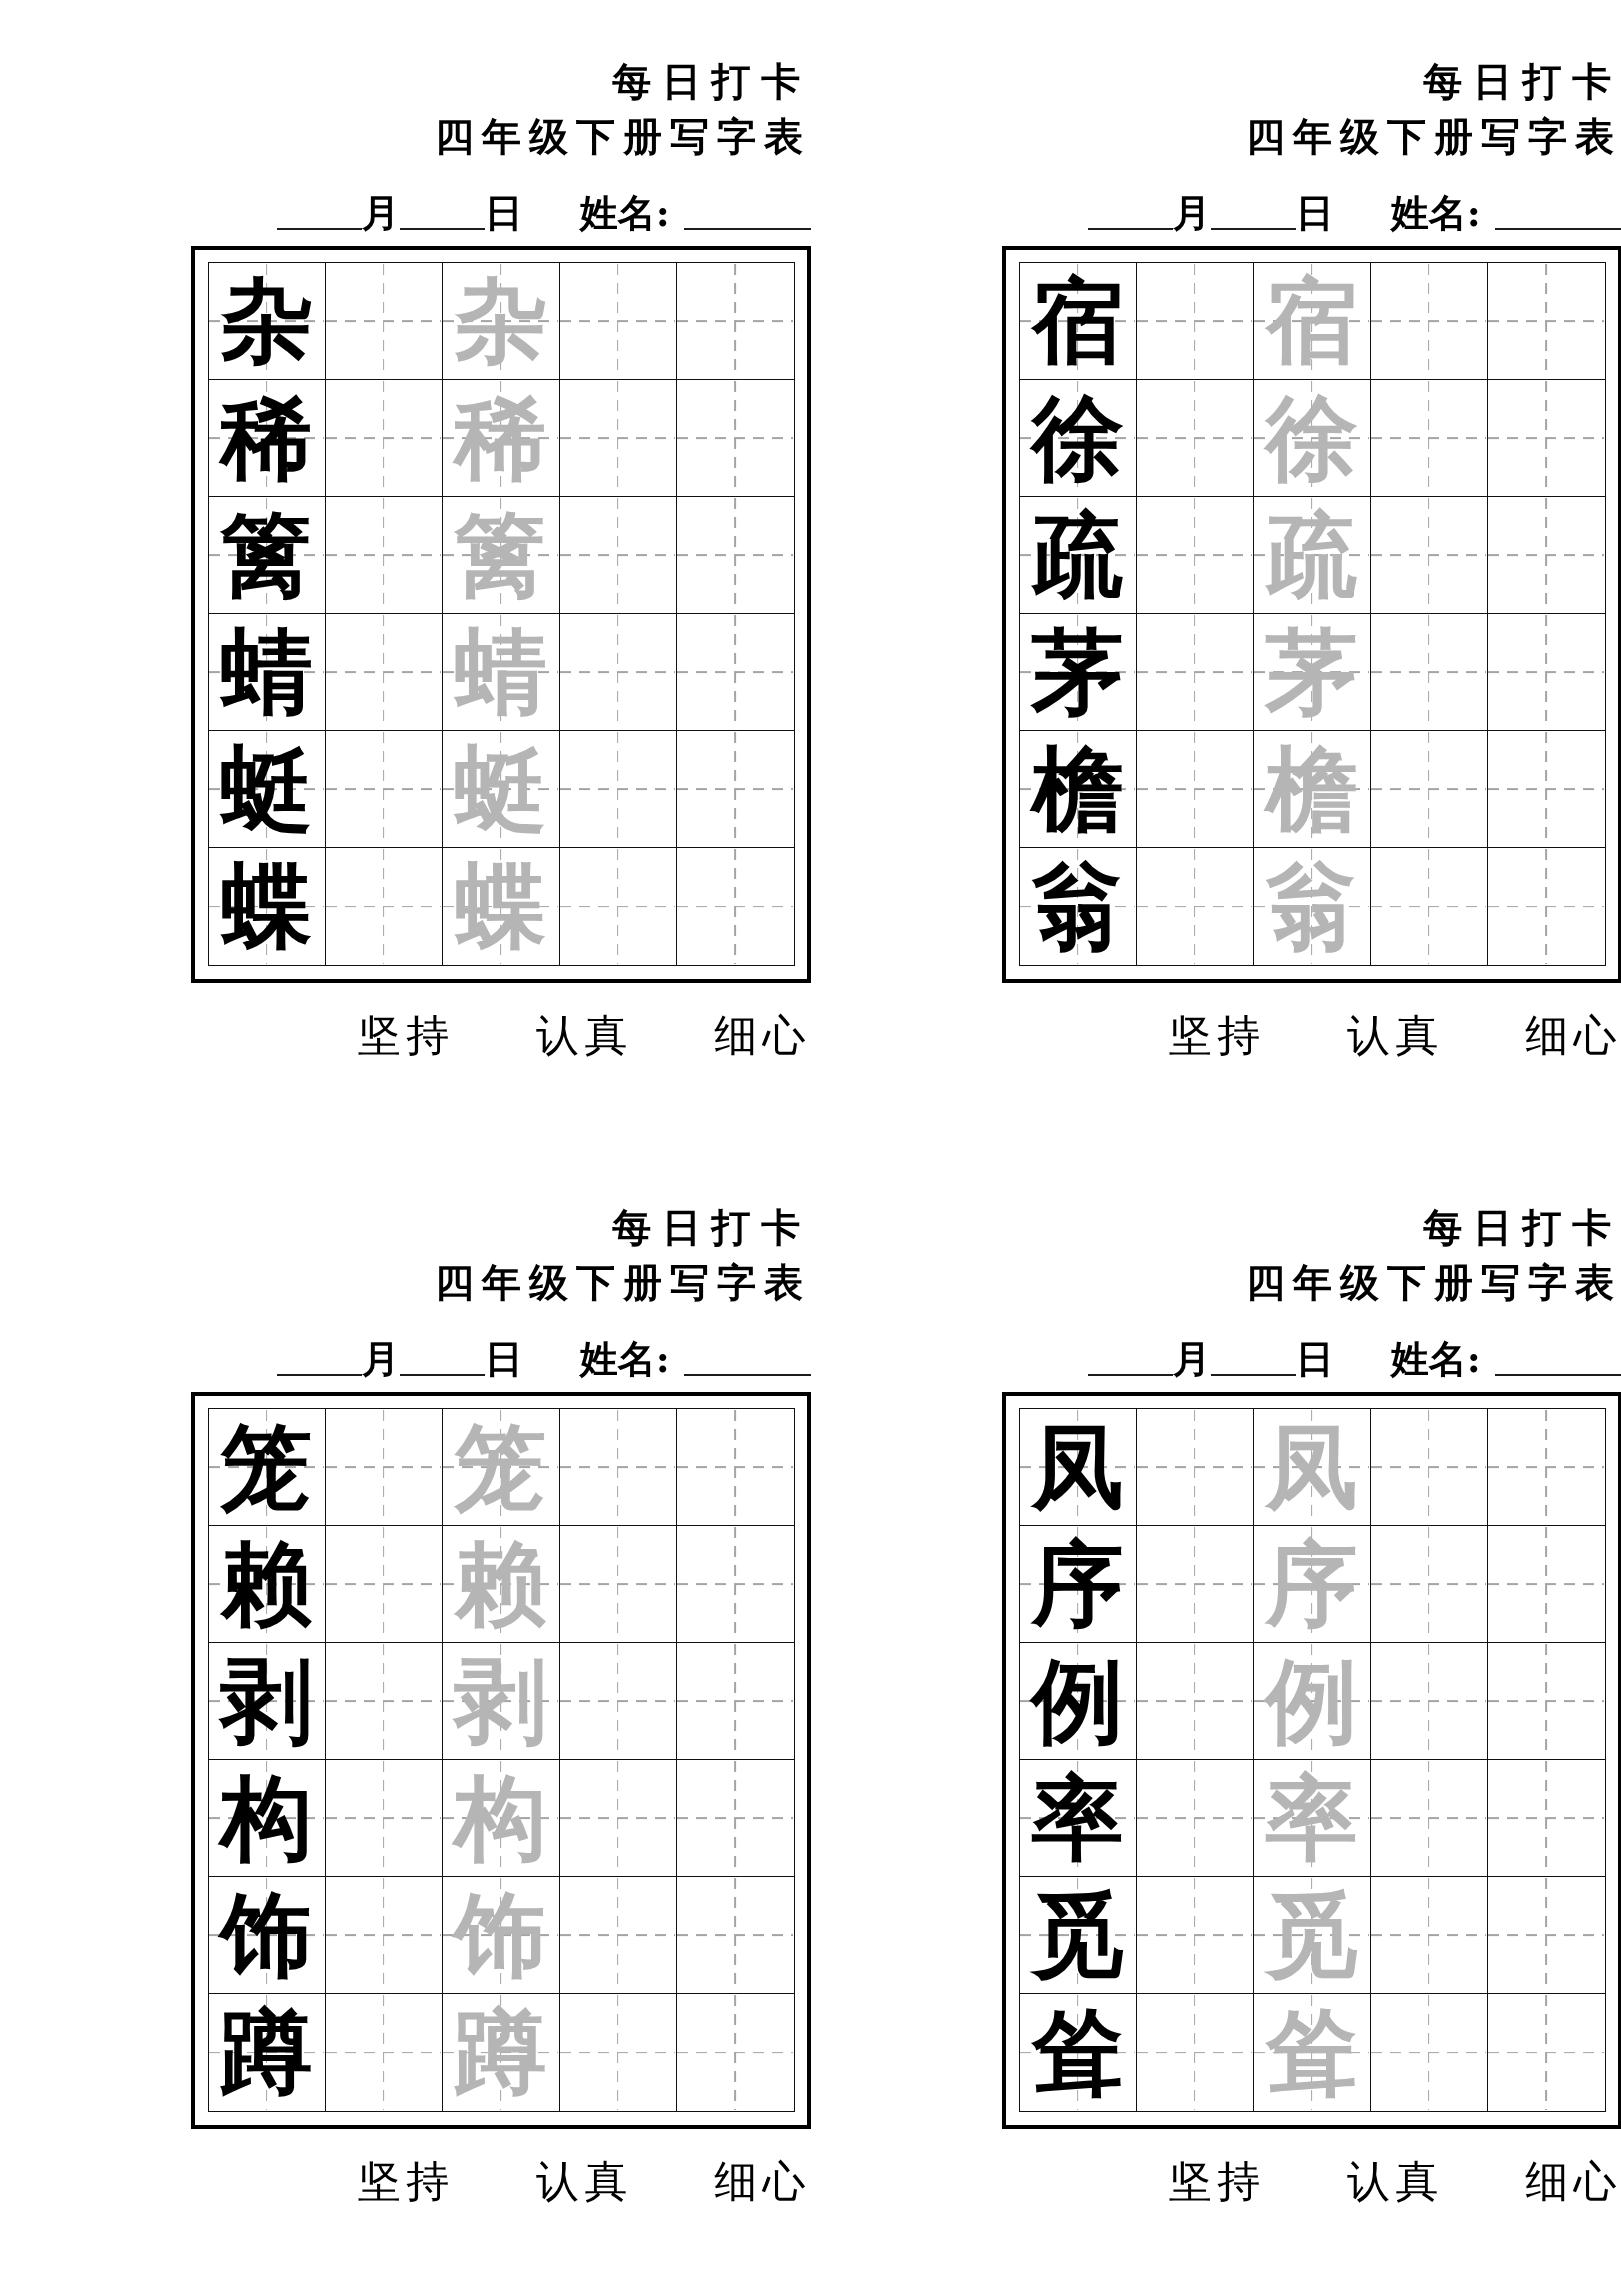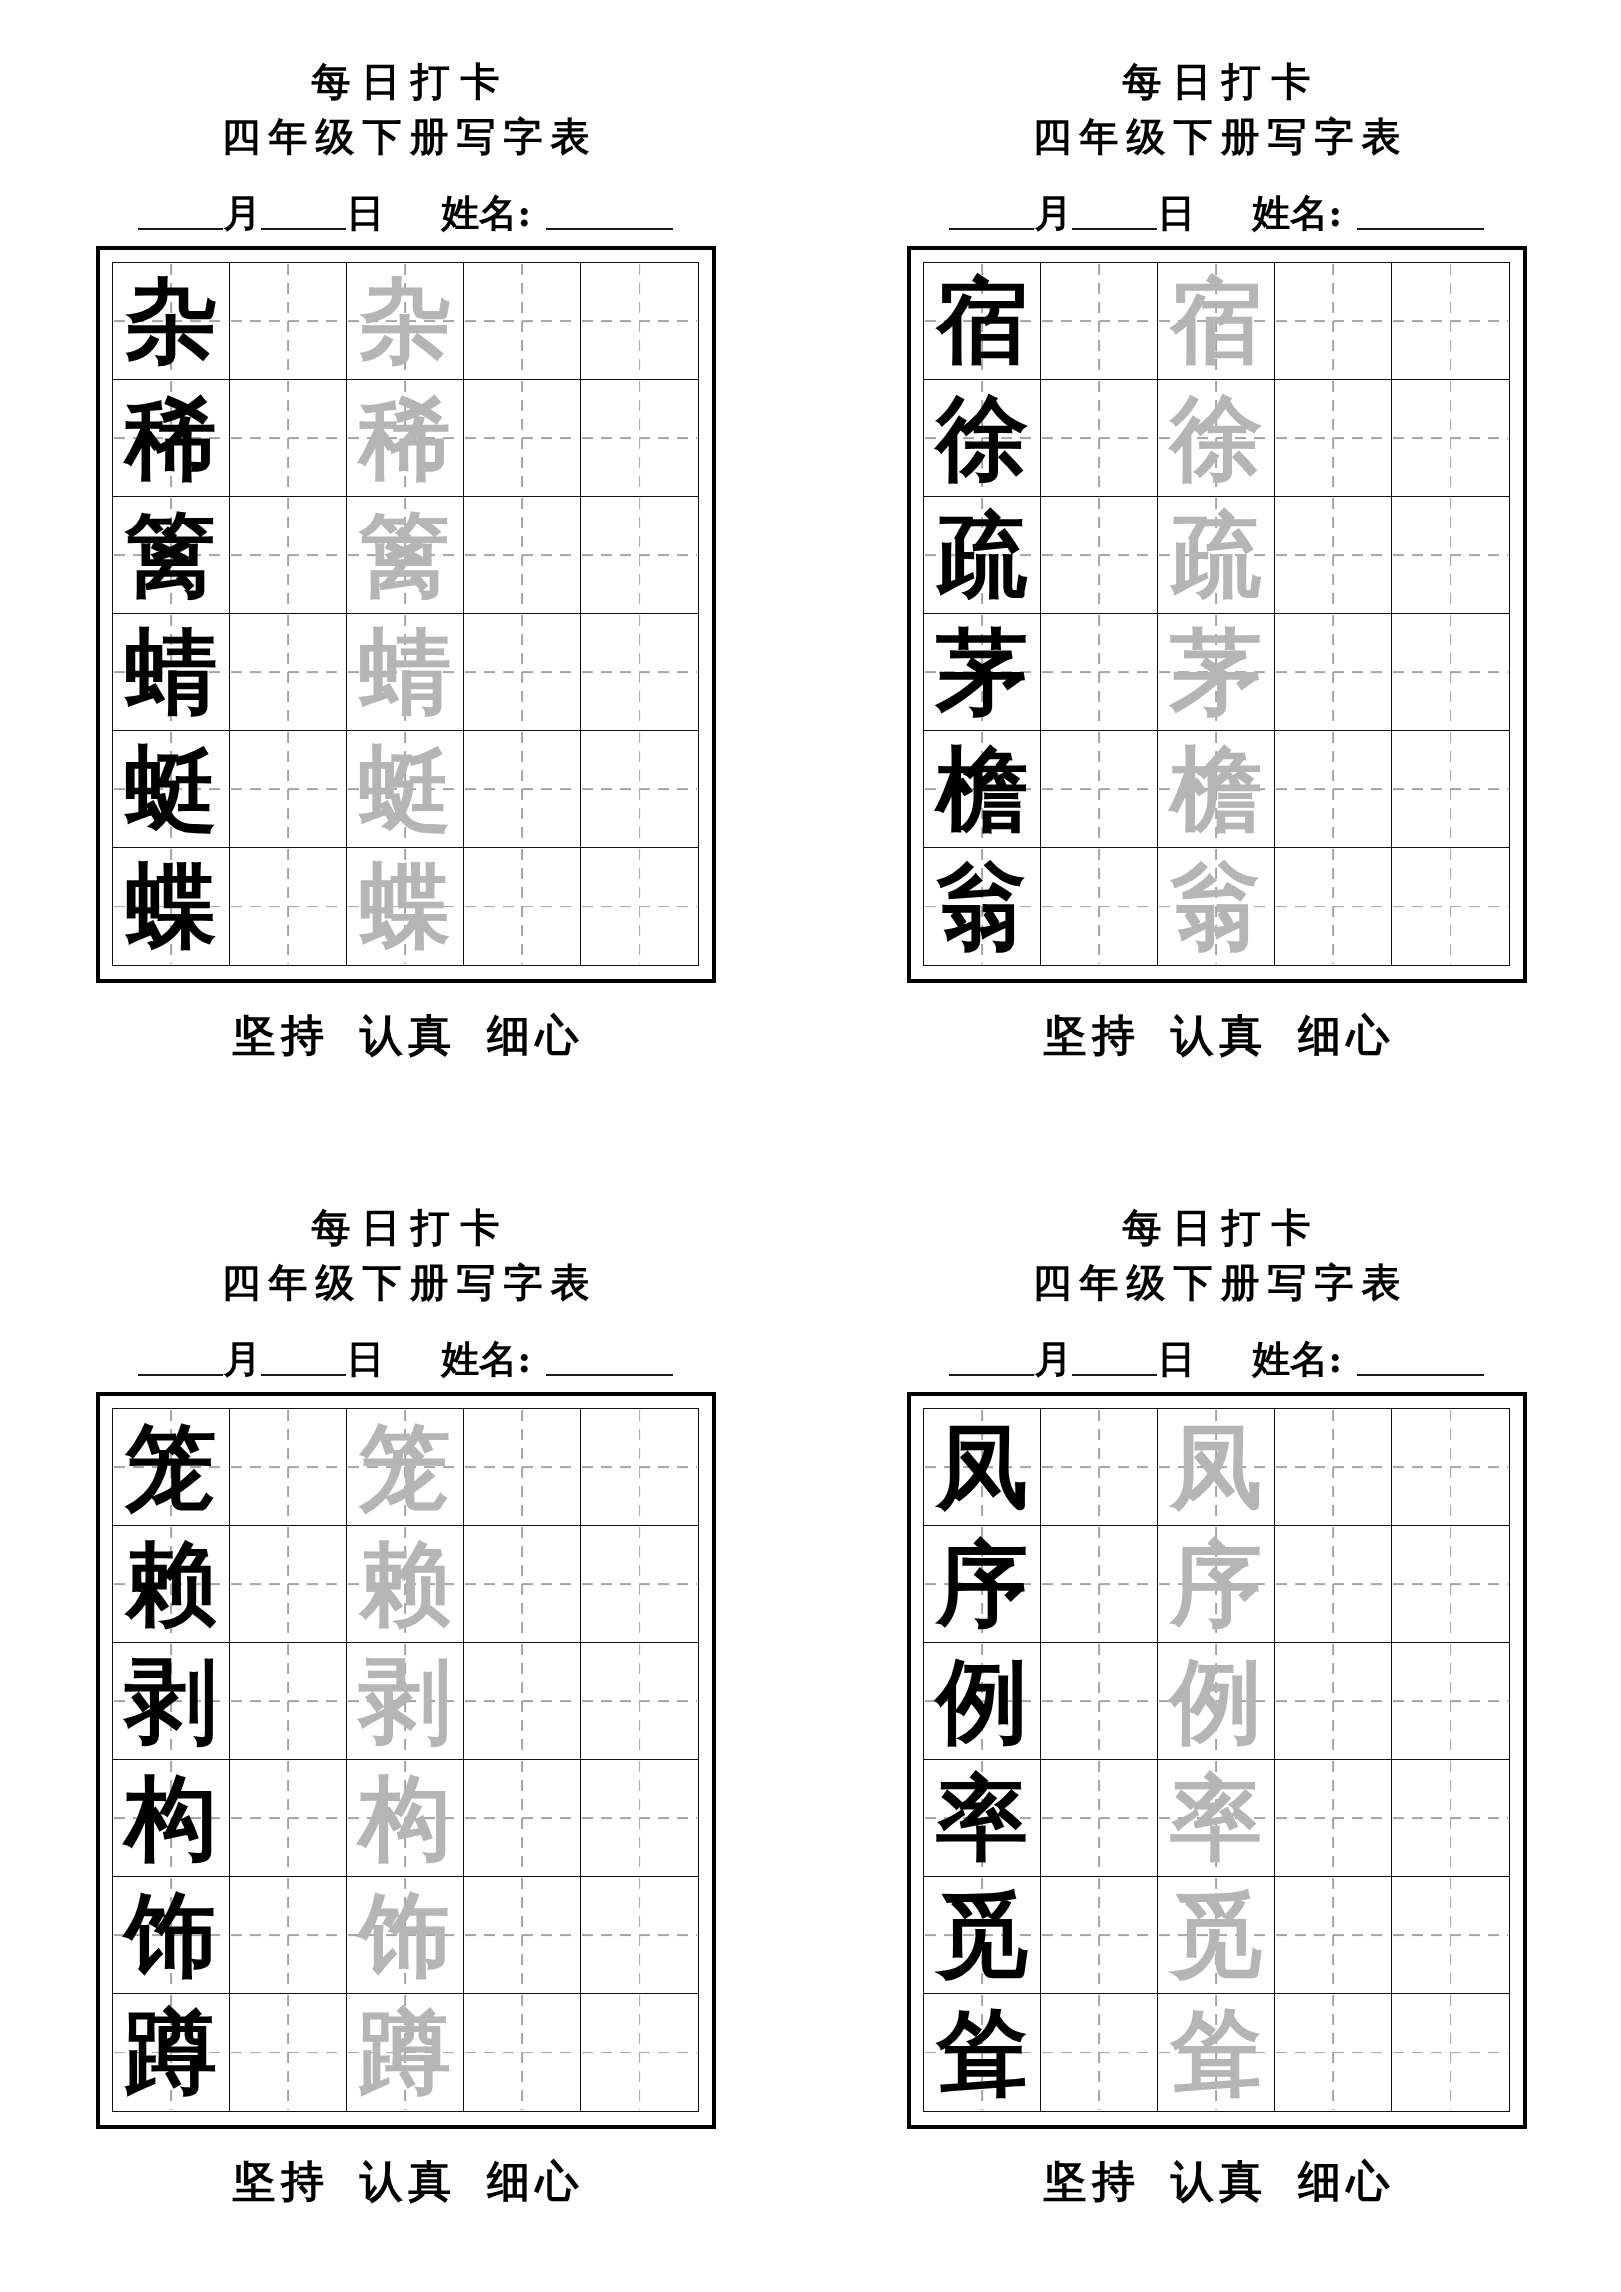--- a/index.html
+++ b/index.html
@@ -12,21 +12,21 @@
   }
   .page {
     display: grid;
     grid-template-columns: 811px 811px;
     grid-template-rows: 1146px 1146px;
     width: 1621px; height: 2293px;
   }
   .sheet {
     display: flex;
     flex-direction: column;
-    align-items: center;
+    align-items: flex-end;
     padding-top: 56px;
   }
   .title {
     font-size: 39px;
     font-weight: 700;
     letter-spacing: 10.7px;
     text-indent: 10.7px;
     line-height: 50px;
   }
   .subtitle {
@@ -90,23 +90,23 @@
     text-align: center;
     line-height: 116px;
     font-size: 92px;
     font-weight: 600;
   }
   .char.ink { color: #000000; }
   .char.trace { color: #b5b5b5; }
   .motto {
     margin-top: 27px;
     display: flex;
-    gap: 25px;
+    gap: 76px;
     font-size: 43px;
-    font-weight: 700;
+    font-weight: 400;
     letter-spacing: 5.4px;
     text-indent: 5.4px;
     line-height: 50px;
   }
 </style>
 </head>
 <body>
 
 <div class="page">
 

